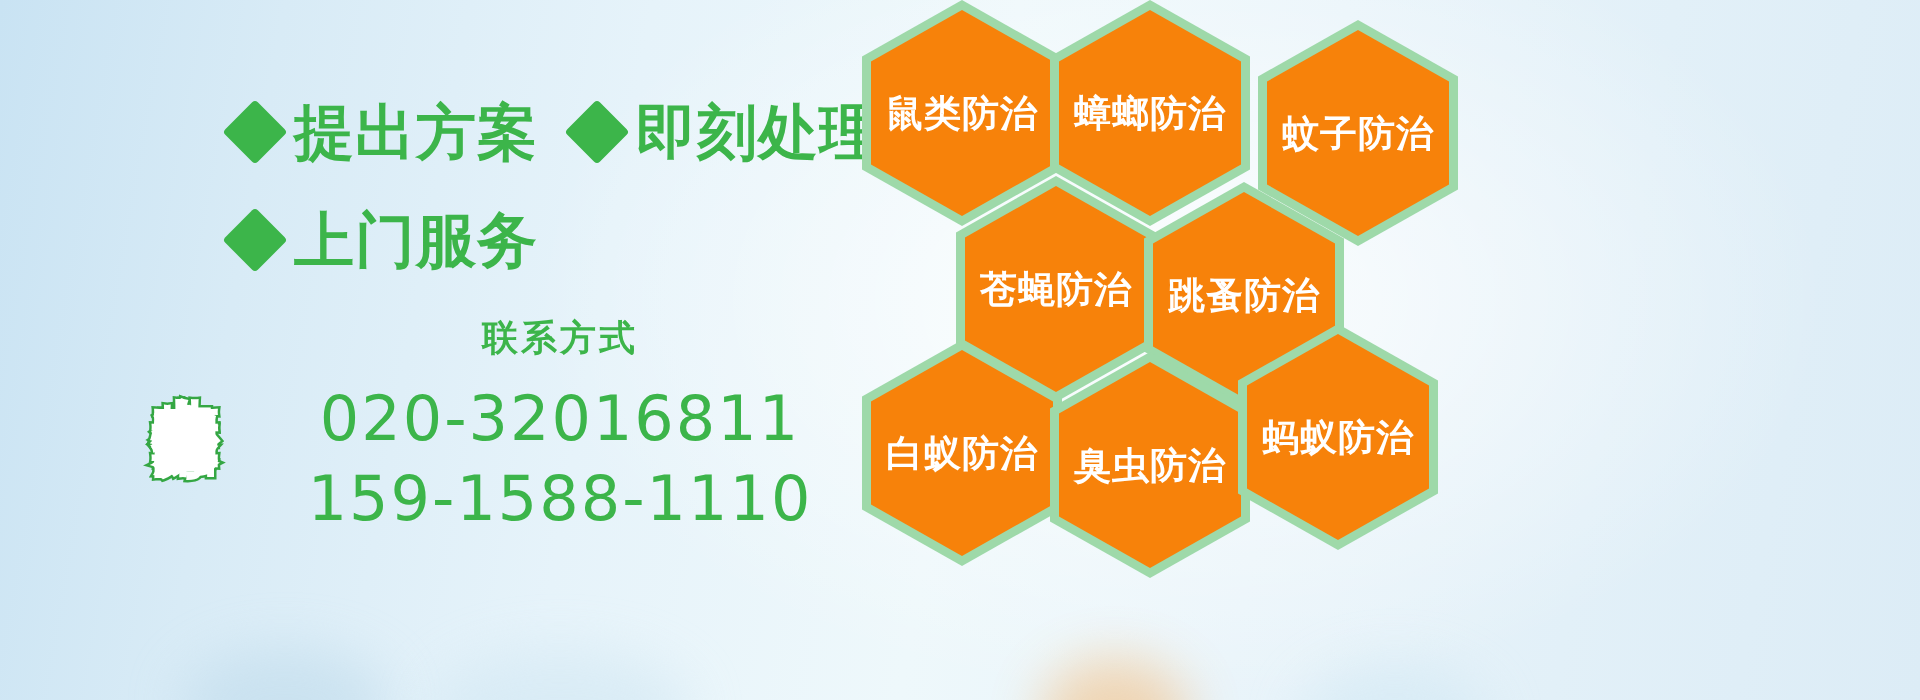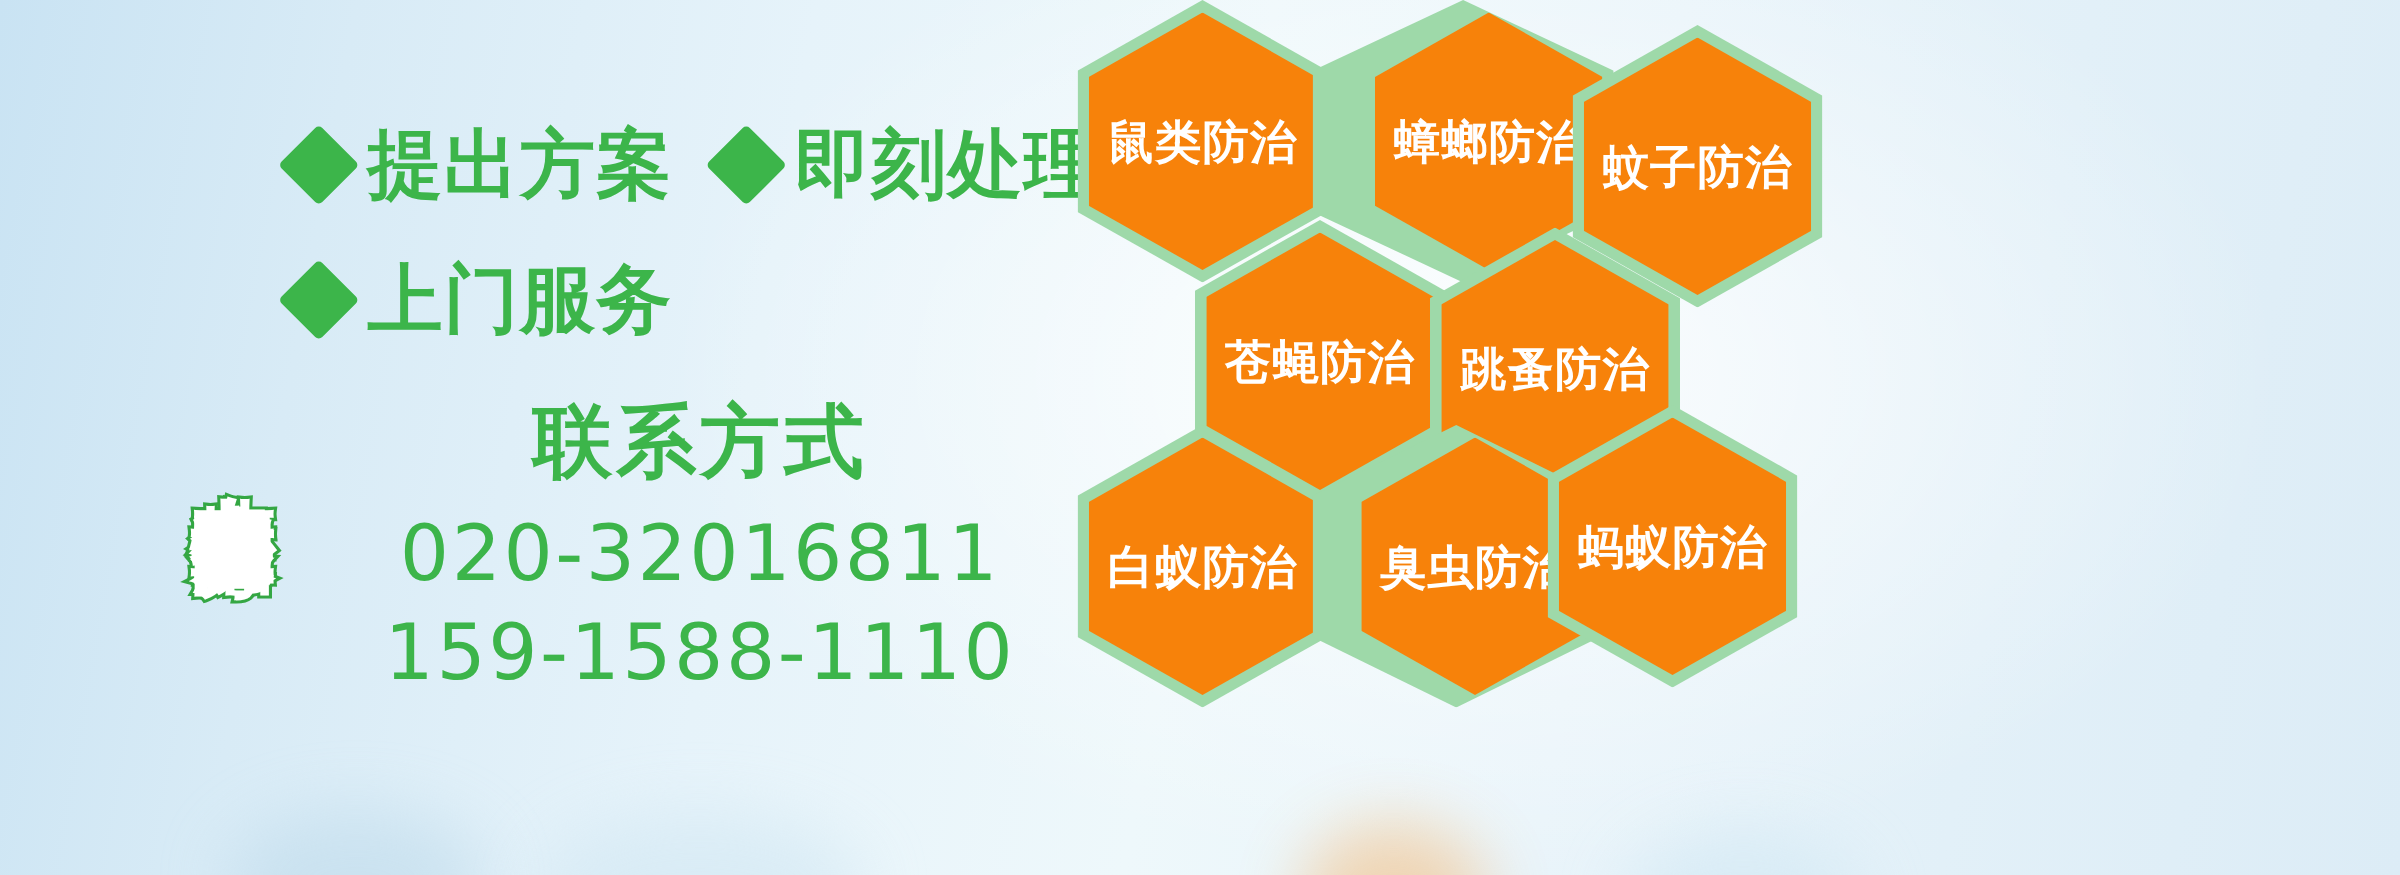--- a/index.html
+++ b/index.html
@@ -45,22 +45,22 @@
     margin-right:16px;
   }
   .feature-label{
     font-size:60px;font-weight:700;color:#3cb54a;line-height:1;
     letter-spacing:1px;white-space:nowrap;
   }
 
   
   #contact{position:absolute;left:300px;top:316px;width:520px;text-align:center;}
   #contact-title{
-    font-size:64px;font-weight:700;color:#3cb54a;line-height:1.2;
-    letter-spacing:3px;margin-bottom:10px;
+    font-size:36px;font-weight:700;color:#3cb54a;line-height:1.2;
+    letter-spacing:3px;margin-bottom:20px;
   }
   .phone{
     font-size:62px;font-weight:400;color:#3cb54a;line-height:1.28;
     letter-spacing:2px;white-space:nowrap;
   }
 
   
   #hex-grid{position:absolute;left:862px;top:-8px;width:600px;height:560px;}
   .hex{
     position:absolute;width:200px;height:226px;
@@ -73,28 +73,28 @@
     clip-path:polygon(50% 0%,100% 25%,100% 75%,50% 100%,0% 75%,0% 25%);
     background:#f7820a;
     display:flex;align-items:center;justify-content:center;
   }
   .hex-label{
     color:#ffffff;font-size:37px;font-weight:700;letter-spacing:1px;
     white-space:nowrap;line-height:1;
   }
   
   .hex.r1c1{left:0px;  top:8px;}
-  .hex.r1c2{left:188px;top:8px;padding-left:41px;}
+  .hex.r1c2{left:188px;top:8px;}
   .hex.r1c3{left:396px;top:8px;margin-top:20px;}
   
   .hex.r2c1{left:94px; top:184px;}
   .hex.r2c2{left:282px;top:190px;}
   
   .hex.r3c1{left:0px;  top:348px;}
-  .hex.r3c2{left:188px;top:348px;padding-left:30px;}
+  .hex.r3c2{left:188px;top:360px;}
   .hex.r3c3{left:376px;top:332px;}
 </style>
 </head>
 <body>
 
 <div id="banner">
 
   <div class="blob b1"></div>
   <div class="blob b2"></div>
   <div class="blob b3"></div>

